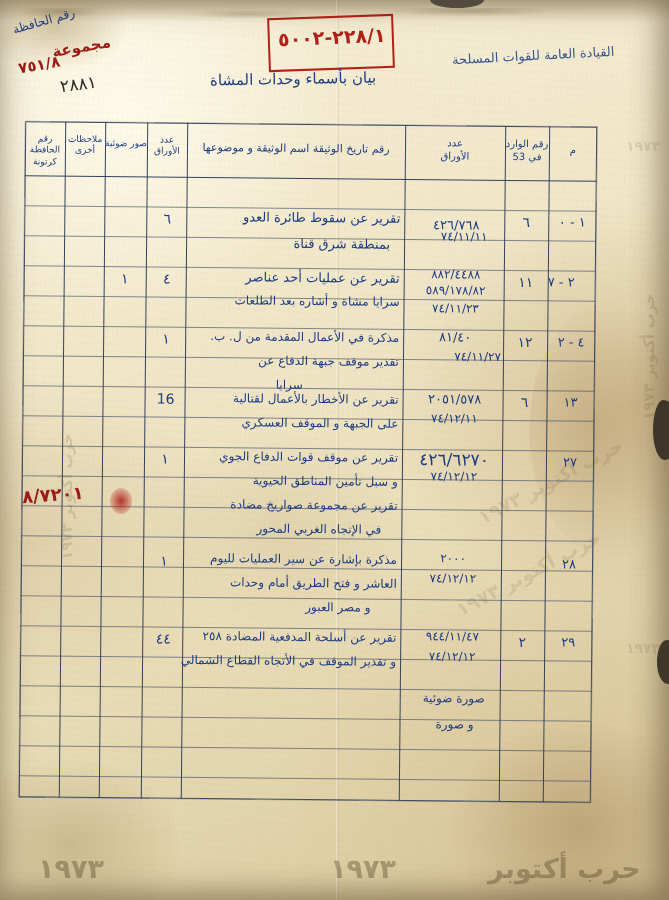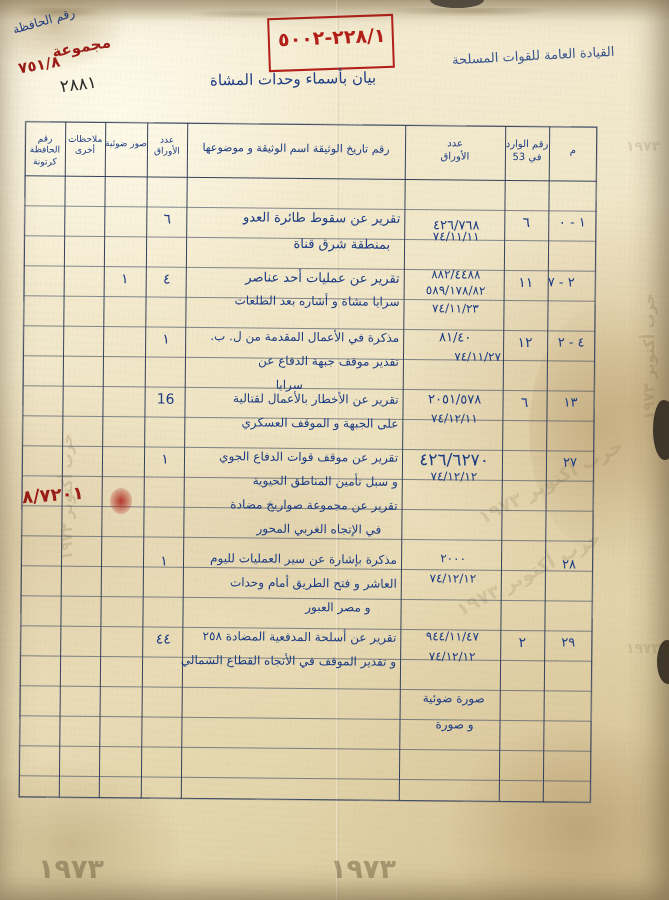--- a/index.html
+++ b/index.html
@@ -205,20 +205,21 @@
   <div class="stain" style="left:150px;top:430px;width:260px;height:200px;background:radial-gradient(ellipse at 50% 50%, rgba(180,152,104,0.18), rgba(180,152,104,0) 72%);"></div>
 
   <div class="notch" style="right:-10px;top:400px;width:26px;height:60px;"></div>
   <div class="notch" style="right:-12px;top:640px;width:24px;height:44px;"></div>
   <div class="notch" style="left:430px;top:-8px;width:54px;height:16px;background:#4a4740;border-radius:50%;"></div>
 
   <div class="crease" style="left:336px;"></div>
 
   <div class="wm wm-bottom" style="left:38px;">١٩٧٣</div>
   <div class="wm wm-bottom" style="left:330px;">١٩٧٣</div>
+  <div class="wm wm-bottom" style="left:488px;">حرب أكتوبر</div>
 
   <div class="wm wm-side" style="left:58px;top:560px;">حرب أكتوبر ١٩٧٣</div>
   <div class="wm wm-side" style="left:640px;top:420px;">حرب أكتوبر ١٩٧٣</div>
   <div class="wm wm-diag" style="left:470px;top:470px;">حرب أكتوبر ١٩٧٣</div>
   <div class="wm wm-diag" style="left:448px;top:562px;">حرب أكتوبر ١٩٧٣</div>
   <div class="wm" style="left:626px;top:138px;font-size:14px;">١٩٧٣</div>
   <div class="wm" style="left:626px;top:640px;font-size:14px;">١٩٧٣</div>
 
   <div class="hand blue" style="left:12px;top:14px;font-size:12px;transform:rotate(-16deg);">رقم الحافظة</div>
   <div class="hand red" style="left:52px;top:38px;font-size:15px;transform:rotate(-10deg);font-weight:bold;">مجموعة</div>
@@ -276,21 +277,21 @@
 الأوراق</div>
     <div class="col-head" style="left:80px;top:16px;width:42px;font-size:9px;">صور ضوئية</div>
     <div class="col-head" style="left:40px;top:12px;width:40px;font-size:9px;">ملاحظات
 أخرى</div>
     <div class="col-head" style="left:0px;top:12px;width:40px;font-size:9px;">رقم الحافظة
 كرتونة</div>
 
     <div class="cell-text" style="left:524px;top:88px;width:48px;text-align:center;font-size:13px;">١ - ٠</div>
     <div class="cell-text" style="left:480px;top:88px;width:44px;text-align:center;font-size:14px;">٦</div>
     <div class="cell-text" style="left:386px;top:92px;width:92px;text-align:center;font-size:13px;">٤٢٦/٧٦٨</div>
-    <div class="cell-text" style="left:386px;top:104px;width:92px;text-align:center;font-size:12px;">٧٤/١١/١١</div>
+    <div class="cell-text" style="left:394px;top:104px;width:92px;text-align:center;font-size:12px;">٧٤/١١/١١</div>
     <div class="cell-text" style="left:170px;top:86px;width:206px;text-align:right;font-size:13px;">تقرير عن سقوط طائرة العدو</div>
     <div class="cell-text" style="left:170px;top:112px;width:196px;text-align:right;font-size:13px;">بمنطقة شرق قناة</div>
     <div class="cell-text" style="left:128px;top:88px;width:30px;text-align:center;font-size:14px;">٦</div>
 
     <div class="cell-text" style="left:524px;top:148px;width:48px;text-align:left;font-size:13px;">٢ - ٧</div>
     <div class="cell-text" style="left:480px;top:148px;width:44px;text-align:center;font-size:14px;">١١</div>
     <div class="cell-text" style="left:386px;top:142px;width:92px;text-align:center;font-size:12px;">٨٨٢/٤٤٨٨</div>
     <div class="cell-text" style="left:386px;top:158px;width:92px;text-align:center;font-size:12px;">٥٨٩/١٧٨/٨٢</div>
     <div class="cell-text" style="left:386px;top:176px;width:92px;text-align:center;font-size:12px;">٧٤/١١/٢٣</div>
     <div class="cell-text" style="left:170px;top:146px;width:206px;text-align:right;font-size:13px;">تقرير عن عمليات أحد عناصر</div>

